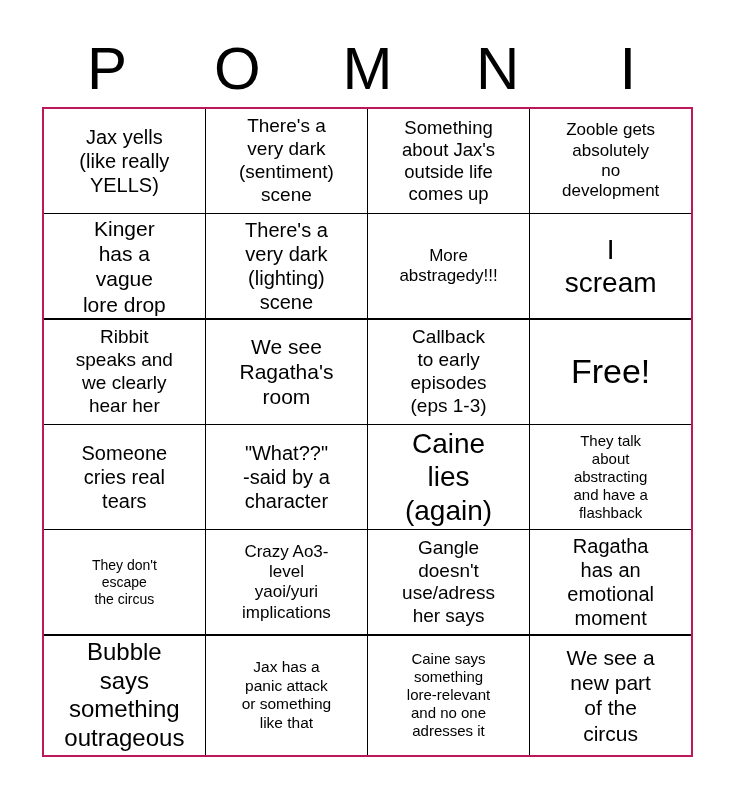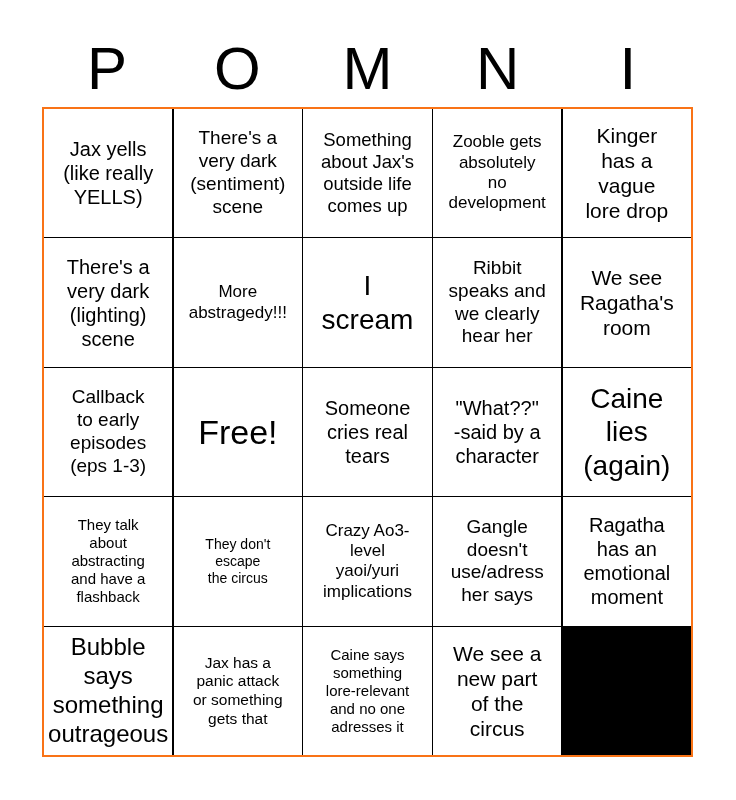--- a/index.html
+++ b/index.html
@@ -35,23 +35,23 @@
     color: #000000;
   }
   .grid {
     position: absolute;
     left: 42px;
     top: 107px;
     width: 651px;
     height: 650px;
     box-sizing: border-box;
     display: grid;
-    grid-template-columns: repeat(5, 1fr);
+    grid-template-columns: repeat(4, 1fr);
     grid-template-rows: repeat(5, 1fr);
-    border: 2px solid #f97316;
+    border: 2px solid #be185d;
     background: #000000;
     gap: 1.4px;
   }
   .cell {
     background: #ffffff;
     display: flex;
     align-items: center;
     justify-content: center;
     text-align: center;
     white-space: pre-line;
@@ -147,21 +147,21 @@
 has an
 emotional
 moment</div>
     <div class="cell" style="font-size:24px">Bubble
 says
 something
 outrageous</div>
     <div class="cell" style="font-size:15.5px">Jax has a
 panic attack
 or something
-gets that</div>
+like that</div>
     <div class="cell" style="font-size:15px">Caine says
 something
 lore-relevant
 and no one
 adresses it</div>
     <div class="cell" style="font-size:21px">We see a
 new part
 of the
 circus</div>
   </div>

